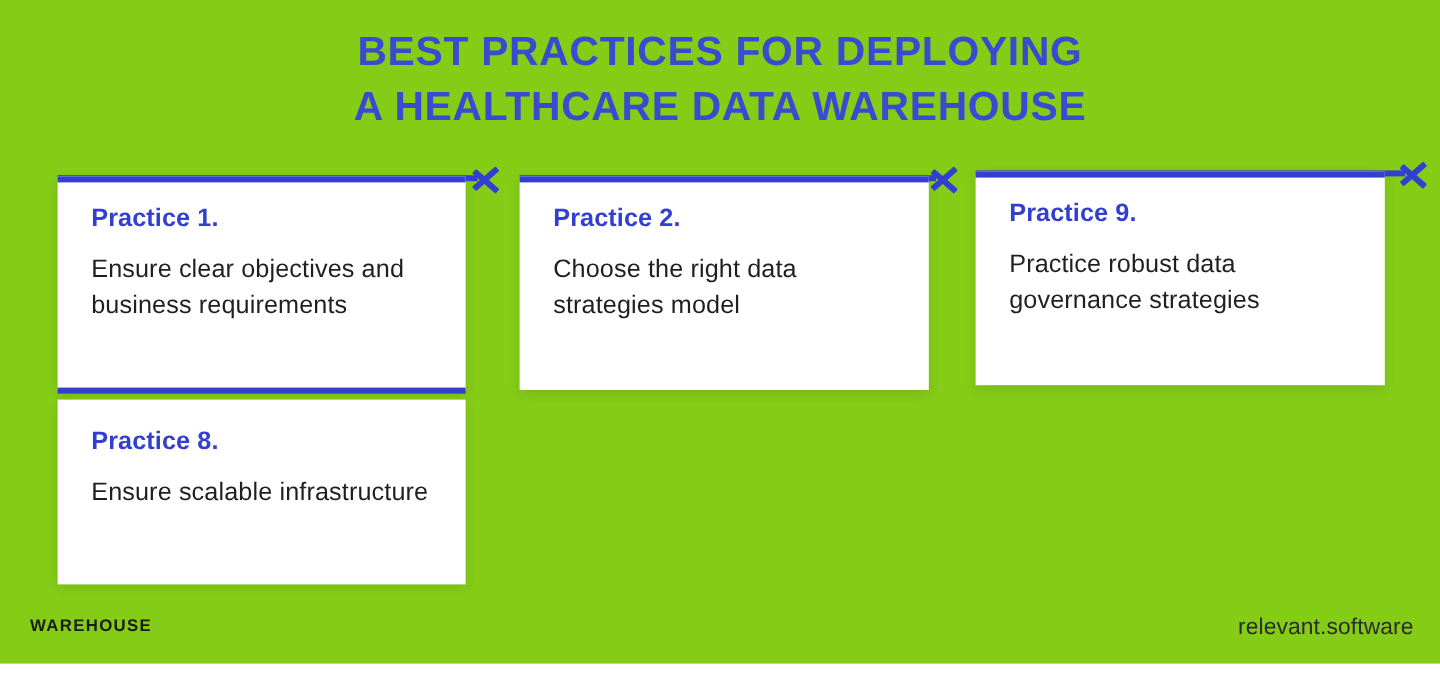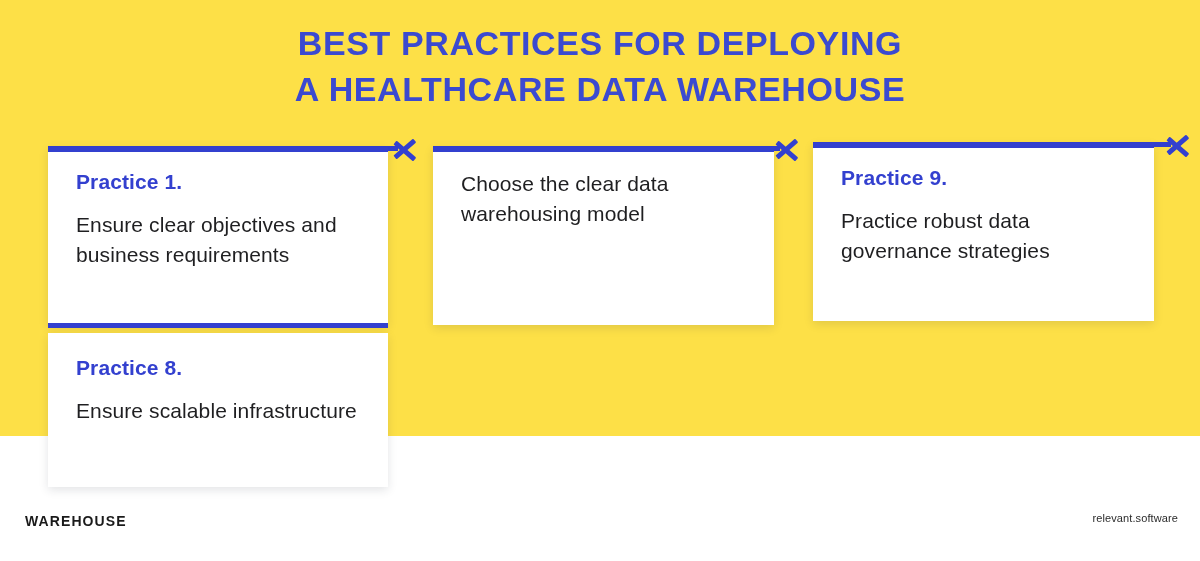--- a/index.html
+++ b/index.html
@@ -12,22 +12,22 @@
 
   body {
     background: #ffffff;
     font-family: "Liberation Sans", sans-serif;
     position: relative;
   }
 
   .canvas {
     position: relative;
     width: 1200px;
-    height: 436px;
-    background: #fde047;
+    height: 553px;
+    background: #84cc16;
   }
 
   
   .title {
     position: absolute;
     left: 0;
     top: 20px;
     width: 1200px;
     text-align: center;
     color: #3b4ad0;
@@ -155,21 +155,21 @@
     font-size: 14px;
     letter-spacing: 1.1px;
   }
   .brand-url {
     position: absolute;
     right: 22px;
     top: 512px;
     color: #2b2b2b;
     font-family: "Liberation Sans", sans-serif;
     font-weight: normal;
-    font-size: 11px;
+    font-size: 19px;
     letter-spacing: 0.1px;
   }
 </style>
 </head>
 <body>
 
 <div class="canvas">
 
   <div class="title">
     <span class="line">BEST PRACTICES FOR DEPLOYING</span>
@@ -194,21 +194,22 @@
     <div class="rule-bottom"></div>
     <div class="body">
       <div class="label">Practice 1.</div>
       <div class="text">Ensure clear objectives and business requirements</div>
     </div>
   </div>
 
   <div class="card" id="card-2">
     <div class="rule-top"></div>
     <div class="body">
-      <div class="text">Choose the clear data warehousing model</div>
+      <div class="label">Practice 2.</div>
+      <div class="text">Choose the right data strategies model</div>
     </div>
   </div>
 
   <div class="card" id="card-3">
     <div class="rule-top"></div>
     <div class="body">
       <div class="label">Practice 9.</div>
       <div class="text">Practice robust data governance strategies</div>
     </div>
   </div>

